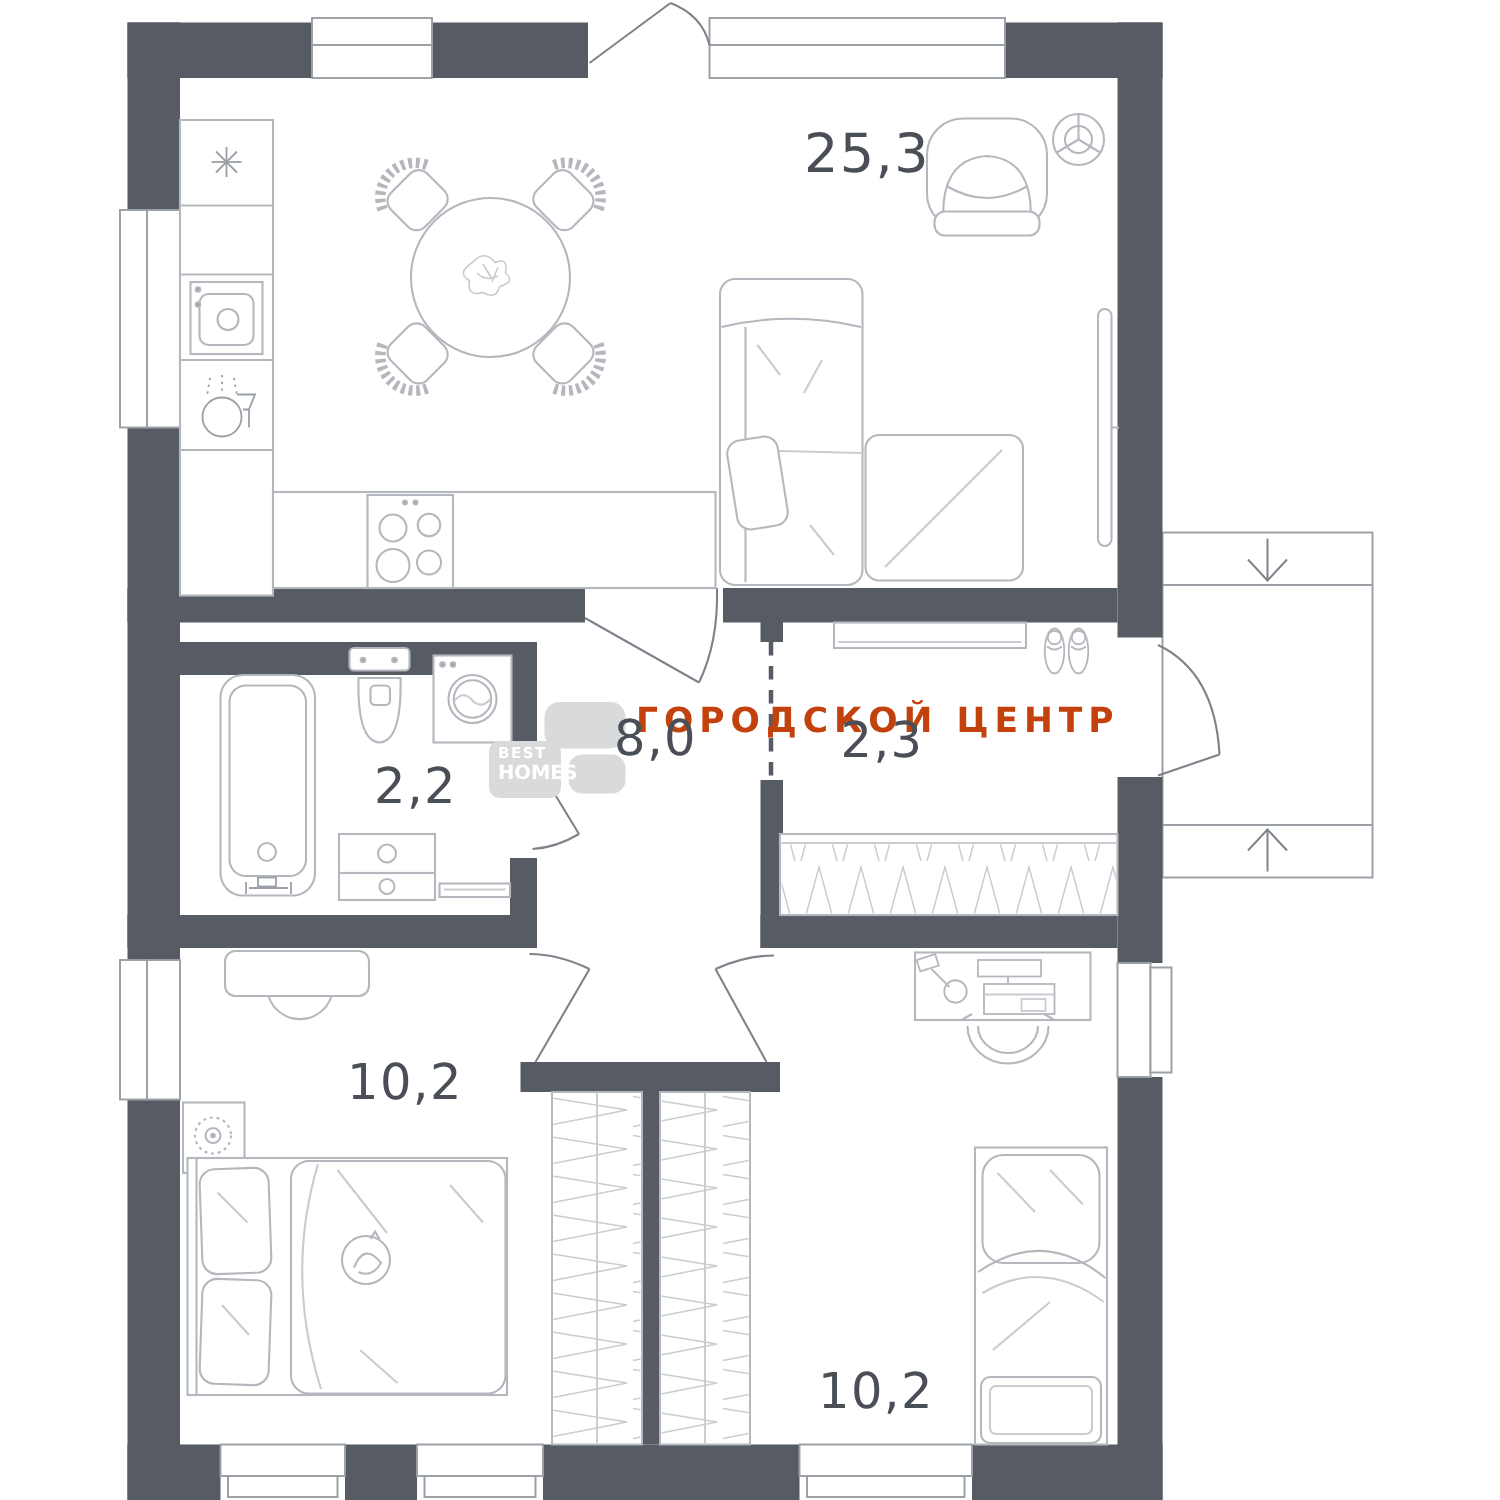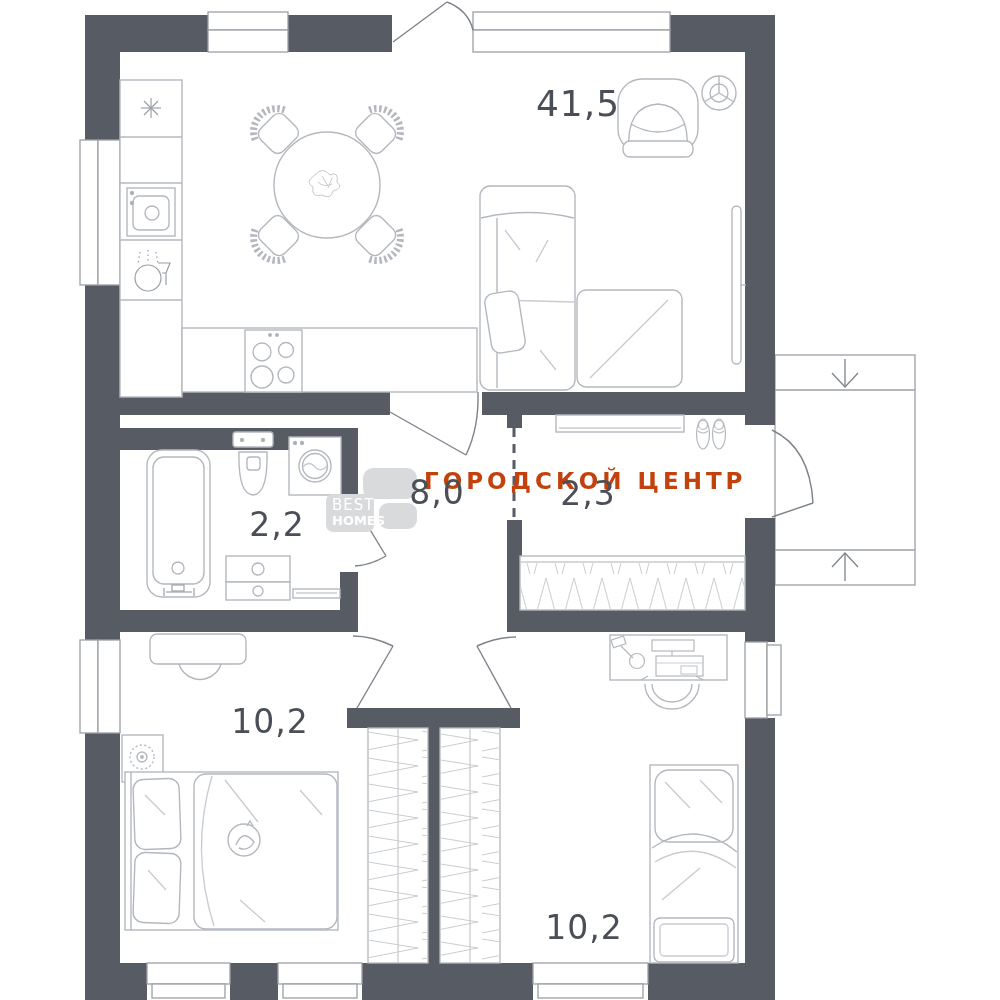--- a/index.html
+++ b/index.html
@@ -11,21 +11,21 @@
   .lbl-big{font-size:36px;}
   .lbl{font-size:33px;}
   .wm{position:absolute;color:#c2410c;font-weight:600;white-space:nowrap;z-index:3;}
   .wm1{left:424px;top:468px;font-size:23px;letter-spacing:4px;}
   .wm2{left:424px;top:500px;font-size:23px;letter-spacing:6px;}
   .tile{position:absolute;background:#d9dadc;z-index:4;}
   .t1{left:363px;top:468px;width:54px;height:31px;border-radius:10px;}
   .t2{left:379px;top:503px;width:38px;height:26px;border-radius:9px;}
   .t3{left:326px;top:494px;width:48px;height:38px;border-radius:7px;color:#fff;
       padding:4px 0 0 6px;box-sizing:border-box;line-height:1.05;}
-  .t3 .logo-top{font-size:15px;font-weight:400;letter-spacing:1px;display:block;}
+  .t3 .logo-top{font-size:10px;font-weight:700;letter-spacing:1px;display:block;}
   .t3 .logo-bottom{font-size:13px;font-weight:700;display:block;}
   .labels{position:absolute;left:0;top:0;width:100%;height:100%;z-index:5;}
 </style>
 </head>
 <body>
 
 <div class="plan">
 
 <svg width="1000" height="1000" viewBox="0 0 1000 1000">
   <defs>
@@ -393,21 +393,21 @@
 
   <div class="wm wm1">ГОРОДСКОЙ ЦЕНТР</div>
   <div class="tile t1"></div>
   <div class="tile t2"></div>
   <div class="tile t3">
     <span class="logo-top">BEST</span>
     <span class="logo-bottom">HOMES</span>
   </div>
 
   <div class="labels">
-    <div class="room-label lbl-big" style="left:578px;top:103px;">41,5</div>
+    <div class="room-label lbl-big" style="left:578px;top:103px;">25,3</div>
     <div class="room-label lbl" style="left:277px;top:524px;">2,2</div>
     <div class="room-label lbl" style="left:437px;top:492px;">8,0</div>
     <div class="room-label lbl" style="left:588px;top:493px;">2,3</div>
     <div class="room-label lbl" style="left:270px;top:721px;">10,2</div>
     <div class="room-label lbl" style="left:584px;top:927px;">10,2</div>
   </div>
 
 </div>
 
 </body></html>

